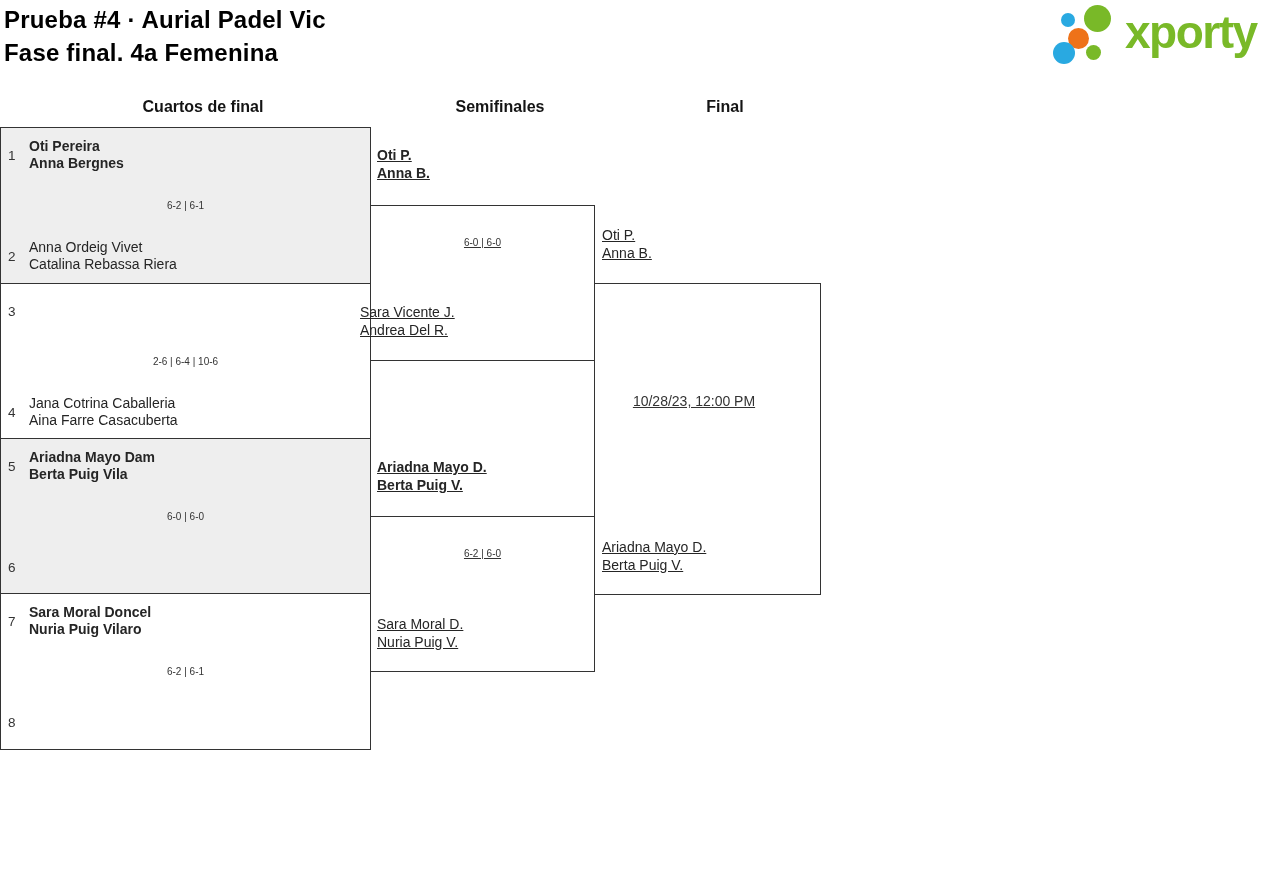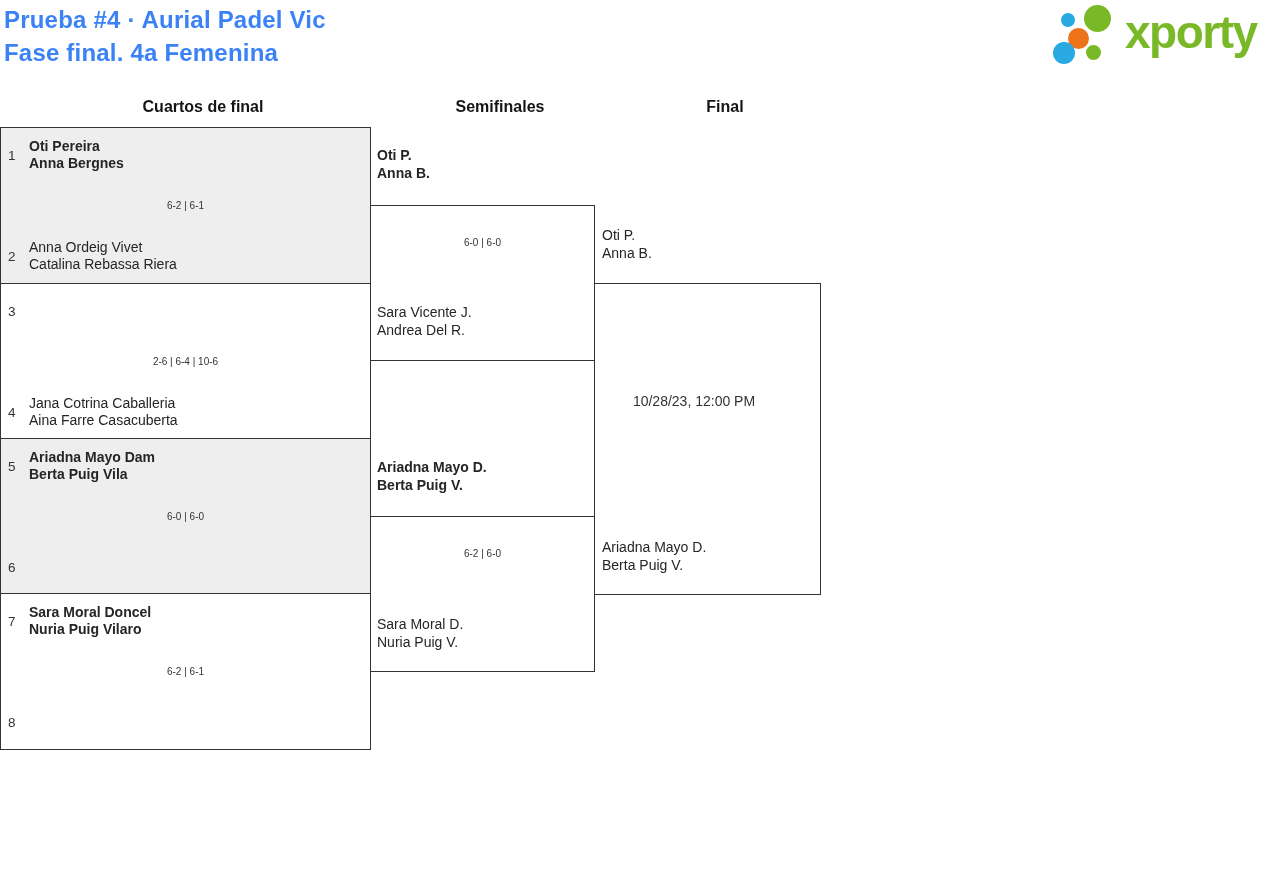--- a/index.html
+++ b/index.html
@@ -1,23 +1,23 @@
 <!DOCTYPE html>
 <html><head>
 <meta charset="utf-8">
 <style>
   * { margin:0; padding:0; box-sizing:border-box; }
   html,body { width:1280px; height:883px; background:#ffffff; overflow:hidden; }
   body { font-family:"Liberation Sans", sans-serif; color:#2d2d2d; position:relative; }
 
-  .abs { position:absolute; }
+  .abs { position:absolute;text-decoration:underline; }
 
   
   .page-title { position:absolute; left:4px; top:3px; font-size:24px; font-weight:700;
-                line-height:33px; color:#3b82f6; letter-spacing:.2px; }
+                line-height:33px; color:#000000; letter-spacing:.2px; }
 
   
   .logo { position:absolute; left:1048px; top:0; width:232px; height:72px; cursor:pointer; }
   .dot { position:absolute; border-radius:50%; }
   .d-blue-s   { left:13px; top:13px; width:14px; height:14px; background:#29a9e1; }
   .d-green-l  { left:36px; top:5px;  width:27px; height:27px; background:#79b928; }
   .d-orange-m { left:20px; top:28px; width:21px; height:21px; background:#ee7219; }
   .d-blue-l   { left:5px;  top:42px; width:22px; height:22px; background:#29a9e1; }
   .d-green-s  { left:38px; top:45px; width:15px; height:15px; background:#79b928; }
   .logo-text { position:absolute; left:64px; top:4px; font-size:46px; line-height:56px;
@@ -47,21 +47,21 @@
 
   
   .match-outline { position:absolute; border:1.5px solid #333; background:transparent; }
   .sf-box-0  { left:370px; top:205px; width:225px; height:156px; }
   .sf-box-1  { left:370px; top:516px; width:225px; height:156px; }
   .final-box { left:594px; top:283px; width:227px; height:312px; }
 
   
   .sf0-winner { left:377px; top:147px; }
   .sf0-score  { left:370px; top:237px; width:225px; }
-  .sf0-loser  { left:377px; top:304px; }
+  .sf0-loser  { left:360px; top:304px; }
   .sf1-winner { left:377px; top:459px; }
   .sf1-score  { left:370px; top:548px; width:225px; }
   .sf1-loser  { left:377px; top:616px; }
   .f-team-top    { left:602px; top:227px; }
   .f-schedule    { left:594px; top:393px; width:200px; text-align:center; font-size:14px; color:#333; }
   .f-team-bottom { left:602px; top:539px; }
 </style>
 </head>
 <body>
 

